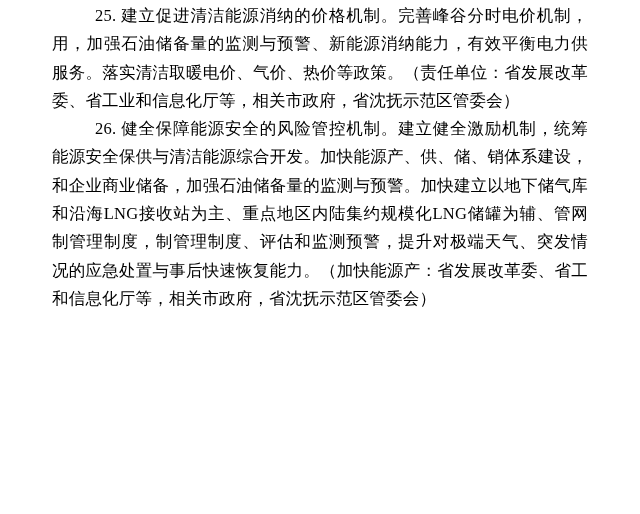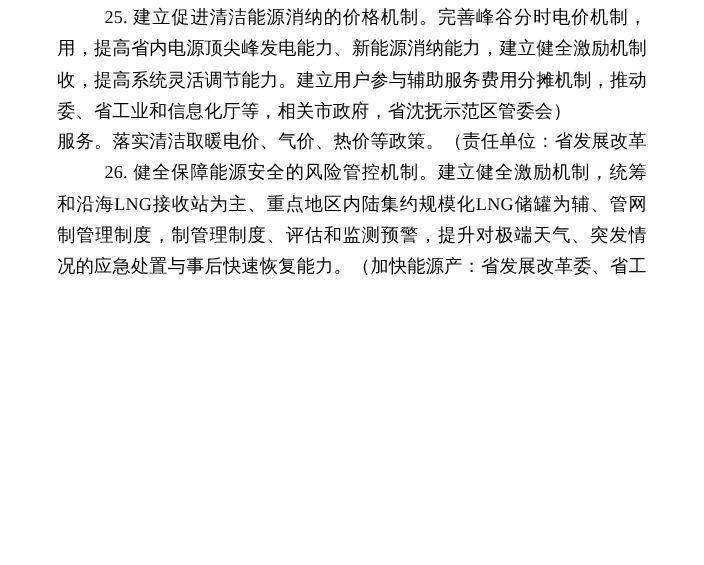--- a/index.html
+++ b/index.html
@@ -47,27 +47,29 @@
   }
 </style>
 </head>
 <body>
 
 <div class="page">
   <div class="doc-body">
 
     <section>
       <div class="line indent just">25. 建立促进清洁能源消纳的价格机制。完善峰谷分时电价机制，通过</div>
-      <div class="line just">用，提高省内电源顶尖峰发电能力、新能源消纳能力，建立健全激励机制</div>
-      <div class="line just">收，提高系统灵活调节能力。建立用户参与辅助服务费用分摊机制，推动</div>
+      <div class="line just">用，加强石油储备量的监测与预警、新能源消纳能力，有效平衡电力供</div>
+      <div class="line just">服务。落实清洁取暖电价、气价、热价等政策。（责任单位：省发展改革</div>
       <div class="line last">委、省工业和信息化厅等，相关市政府，省沈抚示范区管委会）</div>
-      <div class="line just">服务。落实清洁取暖电价、气价、热价等政策。（责任单位：省发展改革</div>
     </section>
 
     <section>
       <div class="line indent just">26. 健全保障能源安全的风险管控机制。建立健全激励机制，统筹传统</div>
+      <div class="line just">能源安全保供与清洁能源综合开发。加快能源产、供、储、销体系建设，</div>
+      <div class="line just">和企业商业储备，加强石油储备量的监测与预警。加快建立以地下储气库</div>
       <div class="line just">和沿海LNG接收站为主、重点地区内陆集约规模化LNG储罐为辅、管网互联</div>
       <div class="line just">制管理制度，制管理制度、评估和监测预警，提升对极端天气、突发情</div>
       <div class="line just">况的应急处置与事后快速恢复能力。（加快能源产：省发展改革委、省工业</div>
+      <div class="line last">和信息化厅等，相关市政府，省沈抚示范区管委会）</div>
     </section>
 
   </div>
 </div>
 
 </body></html>

